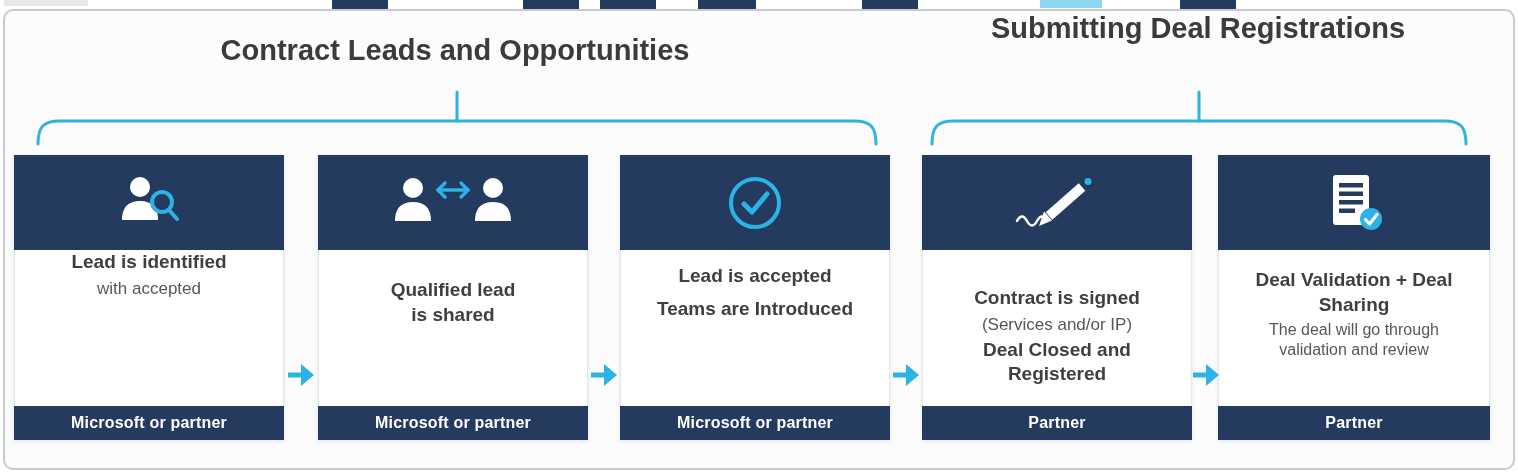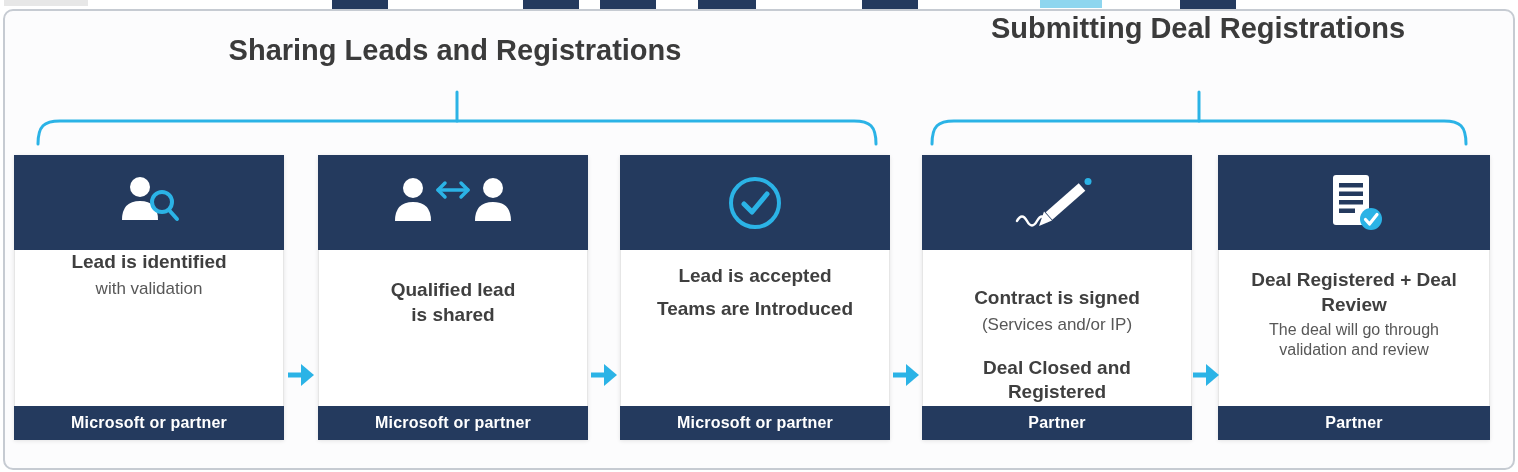--- a/index.html
+++ b/index.html
@@ -41,21 +41,21 @@
   }
   .card-footer{
     height:34px;flex:0 0 34px;background:var(--navy);color:var(--footer-text);
     display:flex;align-items:center;justify-content:center;
     font-size:16px;font-weight:600;letter-spacing:.2px;
   }
   .line{margin:0 auto;line-height:1.3;}
   .bold{font-size:19px;font-weight:700;color:var(--title);}
   .sub{font-size:17px;font-weight:400;color:var(--subtext);margin-top:3px;}
   .small{font-size:16px;line-height:1.25;max-width:212px;}
-  .narrow{max-width:172px;margin-top:20px;}
+  .narrow{max-width:172px;margin-top:2px;}
   .wrapTitle{max-width:235px;}
   .gap{margin-top:8px;}
 
   .arrow{position:absolute;top:362px;}
 </style>
 </head>
 <body>
 
 <div class="stage">
 
@@ -65,21 +65,21 @@
     <div class="rem light" style="left:4px;width:84px;"></div>
     <div class="rem" style="left:332px;width:56px;"></div>
     <div class="rem" style="left:523px;width:56px;"></div>
     <div class="rem" style="left:600px;width:56px;"></div>
     <div class="rem" style="left:698px;width:58px;"></div>
     <div class="rem" style="left:862px;width:56px;"></div>
     <div class="rem cyan" style="left:1040px;width:62px;"></div>
     <div class="rem" style="left:1180px;width:56px;"></div>
   </div>
 
-  <div class="group-title" style="left:455px;top:34px">Sharing Leads and Registrations</div>
+  <div class="group-title" style="left:455px;top:34px">Contract Leads and Opportunities</div>
   <div class="group-title" style="left:1198px;top:12px">Submitting Deal Registrations</div>
 
   <svg class="bracket" style="left:34px;top:90px" width="846" height="58">
     <path d="M423 2 L423 31"></path>
     <path d="M4 54 C4 36 10 31 26 31 L820 31 C836 31 842 36 842 54"></path>
   </svg>
   <svg class="bracket" style="left:928px;top:90px" width="542" height="58">
     <path d="M271 2 L271 31"></path>
     <path d="M4 54 C4 36 10 31 26 31 L516 31 C532 31 538 36 538 54"></path>
   </svg>
@@ -88,21 +88,21 @@
     <div class="card-header">
       <svg width="70" height="58" viewBox="0 0 70 58">
         <circle cx="26" cy="13" r="10" fill="#ffffff"></circle>
         <path d="M8 46 Q8 27 26 27 Q44 27 44 46 Z" fill="#ffffff"></path>
         <circle cx="48" cy="28" r="10" fill="#243a5e" stroke="#2bb3e6" stroke-width="4"></circle>
         <line x1="55" y1="36" x2="63" y2="45" stroke="#2bb3e6" stroke-width="4" stroke-linecap="round"></line>
       </svg>
     </div>
     <div class="card-body" style="">
       <p class="line bold">Lead is identified</p>
-      <p class="line sub">with validation</p>
+      <p class="line sub">with accepted</p>
     </div>
     <div class="card-footer">Microsoft or partner</div>
   </div>
 
   <div class="card" style="left:318px">
     <div class="card-header">
       <svg width="120" height="58" viewBox="0 0 120 58">
         <circle cx="20" cy="14" r="10" fill="#ffffff"></circle>
         <path d="M2 47 Q2 28 20 28 Q38 28 38 47 Z" fill="#ffffff"></path>
         <circle cx="100" cy="14" r="10" fill="#ffffff"></circle>
@@ -156,21 +156,21 @@
         <rect x="10" y="2" width="36" height="50" rx="3" fill="#ffffff"></rect>
         <rect x="16" y="10" width="24" height="4.5" fill="#243a5e"></rect>
         <rect x="16" y="18.5" width="24" height="4.5" fill="#243a5e"></rect>
         <rect x="16" y="27" width="24" height="4.5" fill="#243a5e"></rect>
         <rect x="16" y="35.5" width="16" height="4.5" fill="#243a5e"></rect>
         <circle cx="48" cy="46" r="11" fill="#2bb3e6"></circle>
         <path d="M42.5 46.5 L46.5 51 L54 41.5" fill="none" stroke="#ffffff" stroke-width="3.2" stroke-linecap="round" stroke-linejoin="round"></path>
       </svg>
     </div>
     <div class="card-body" style="padding-top:18px">
-      <p class="line bold wrapTitle">Deal Registered + Deal Review</p>
+      <p class="line bold wrapTitle">Deal Validation + Deal Sharing</p>
       <p class="line sub small">The deal will go through validation and review</p>
     </div>
     <div class="card-footer">Partner</div>
   </div>
 
   <svg class="arrow" style="left:287px" width="28" height="26" viewBox="0 0 28 26">
     <line x1="1" y1="13" x2="15" y2="13" stroke="#2bb3e6" stroke-width="5"></line>
     <polygon points="14,2 27,13 14,24" fill="#2bb3e6"></polygon>
   </svg>
   <svg class="arrow" style="left:590px" width="28" height="26" viewBox="0 0 28 26">

